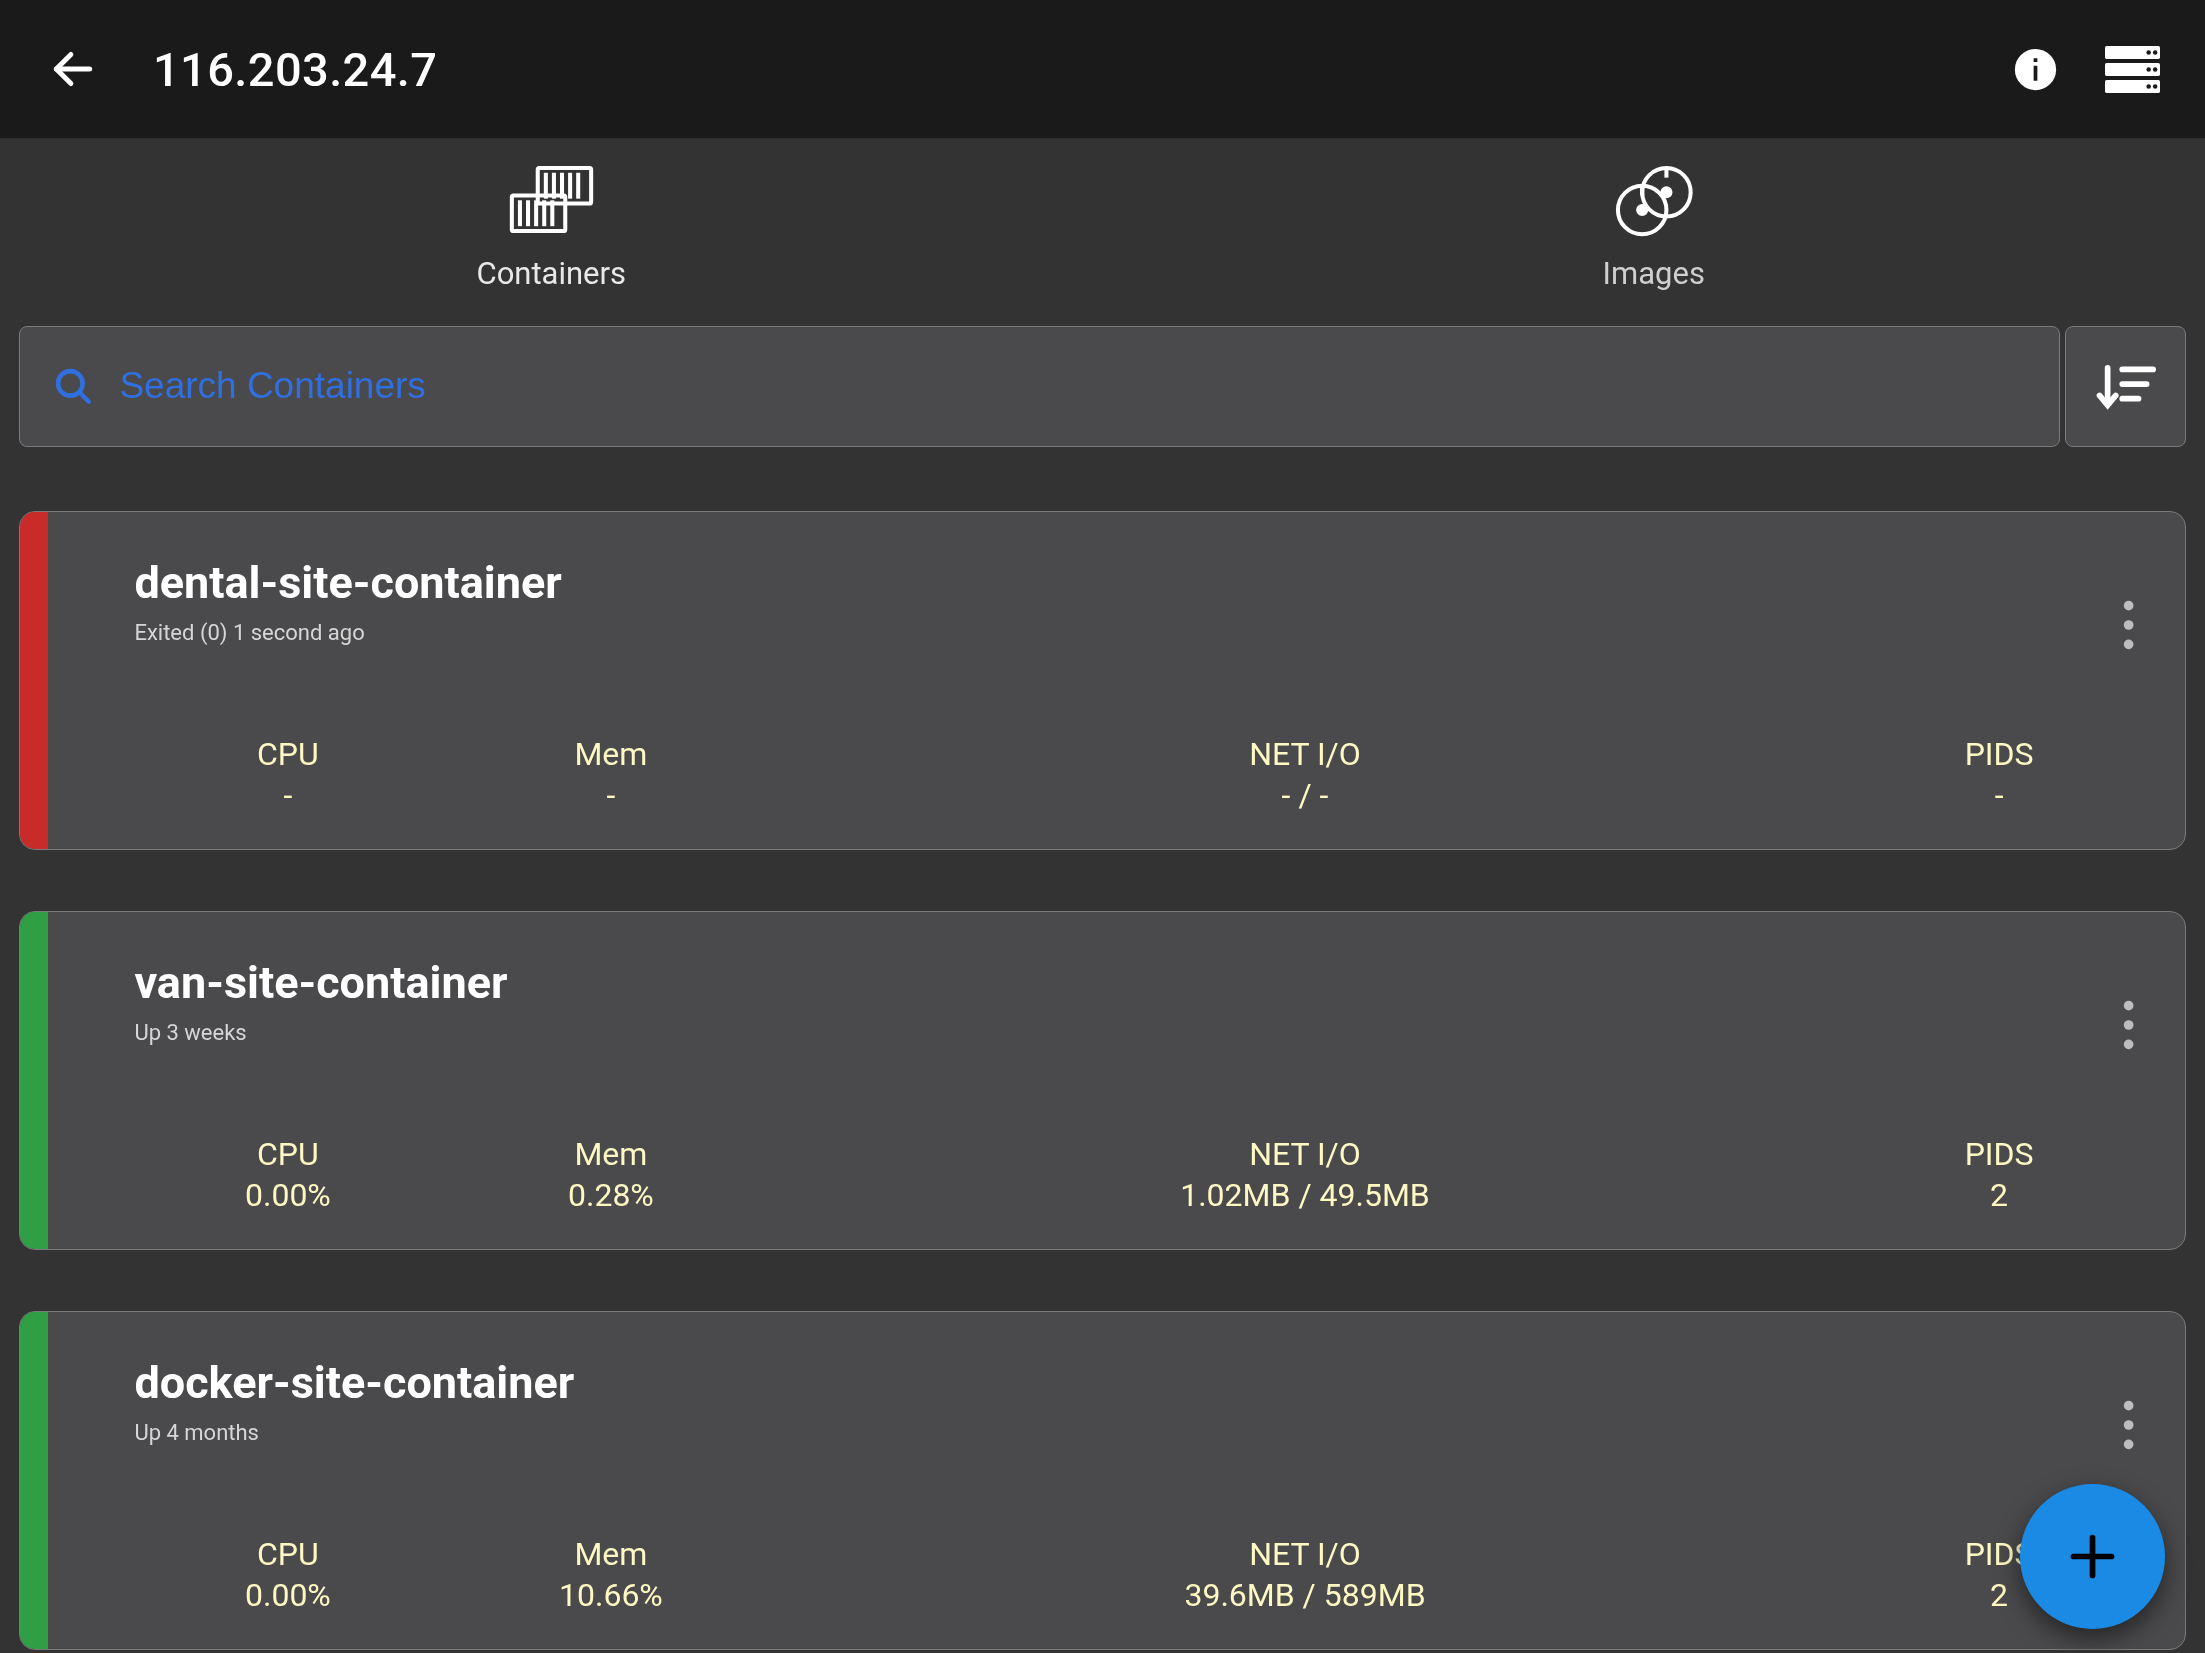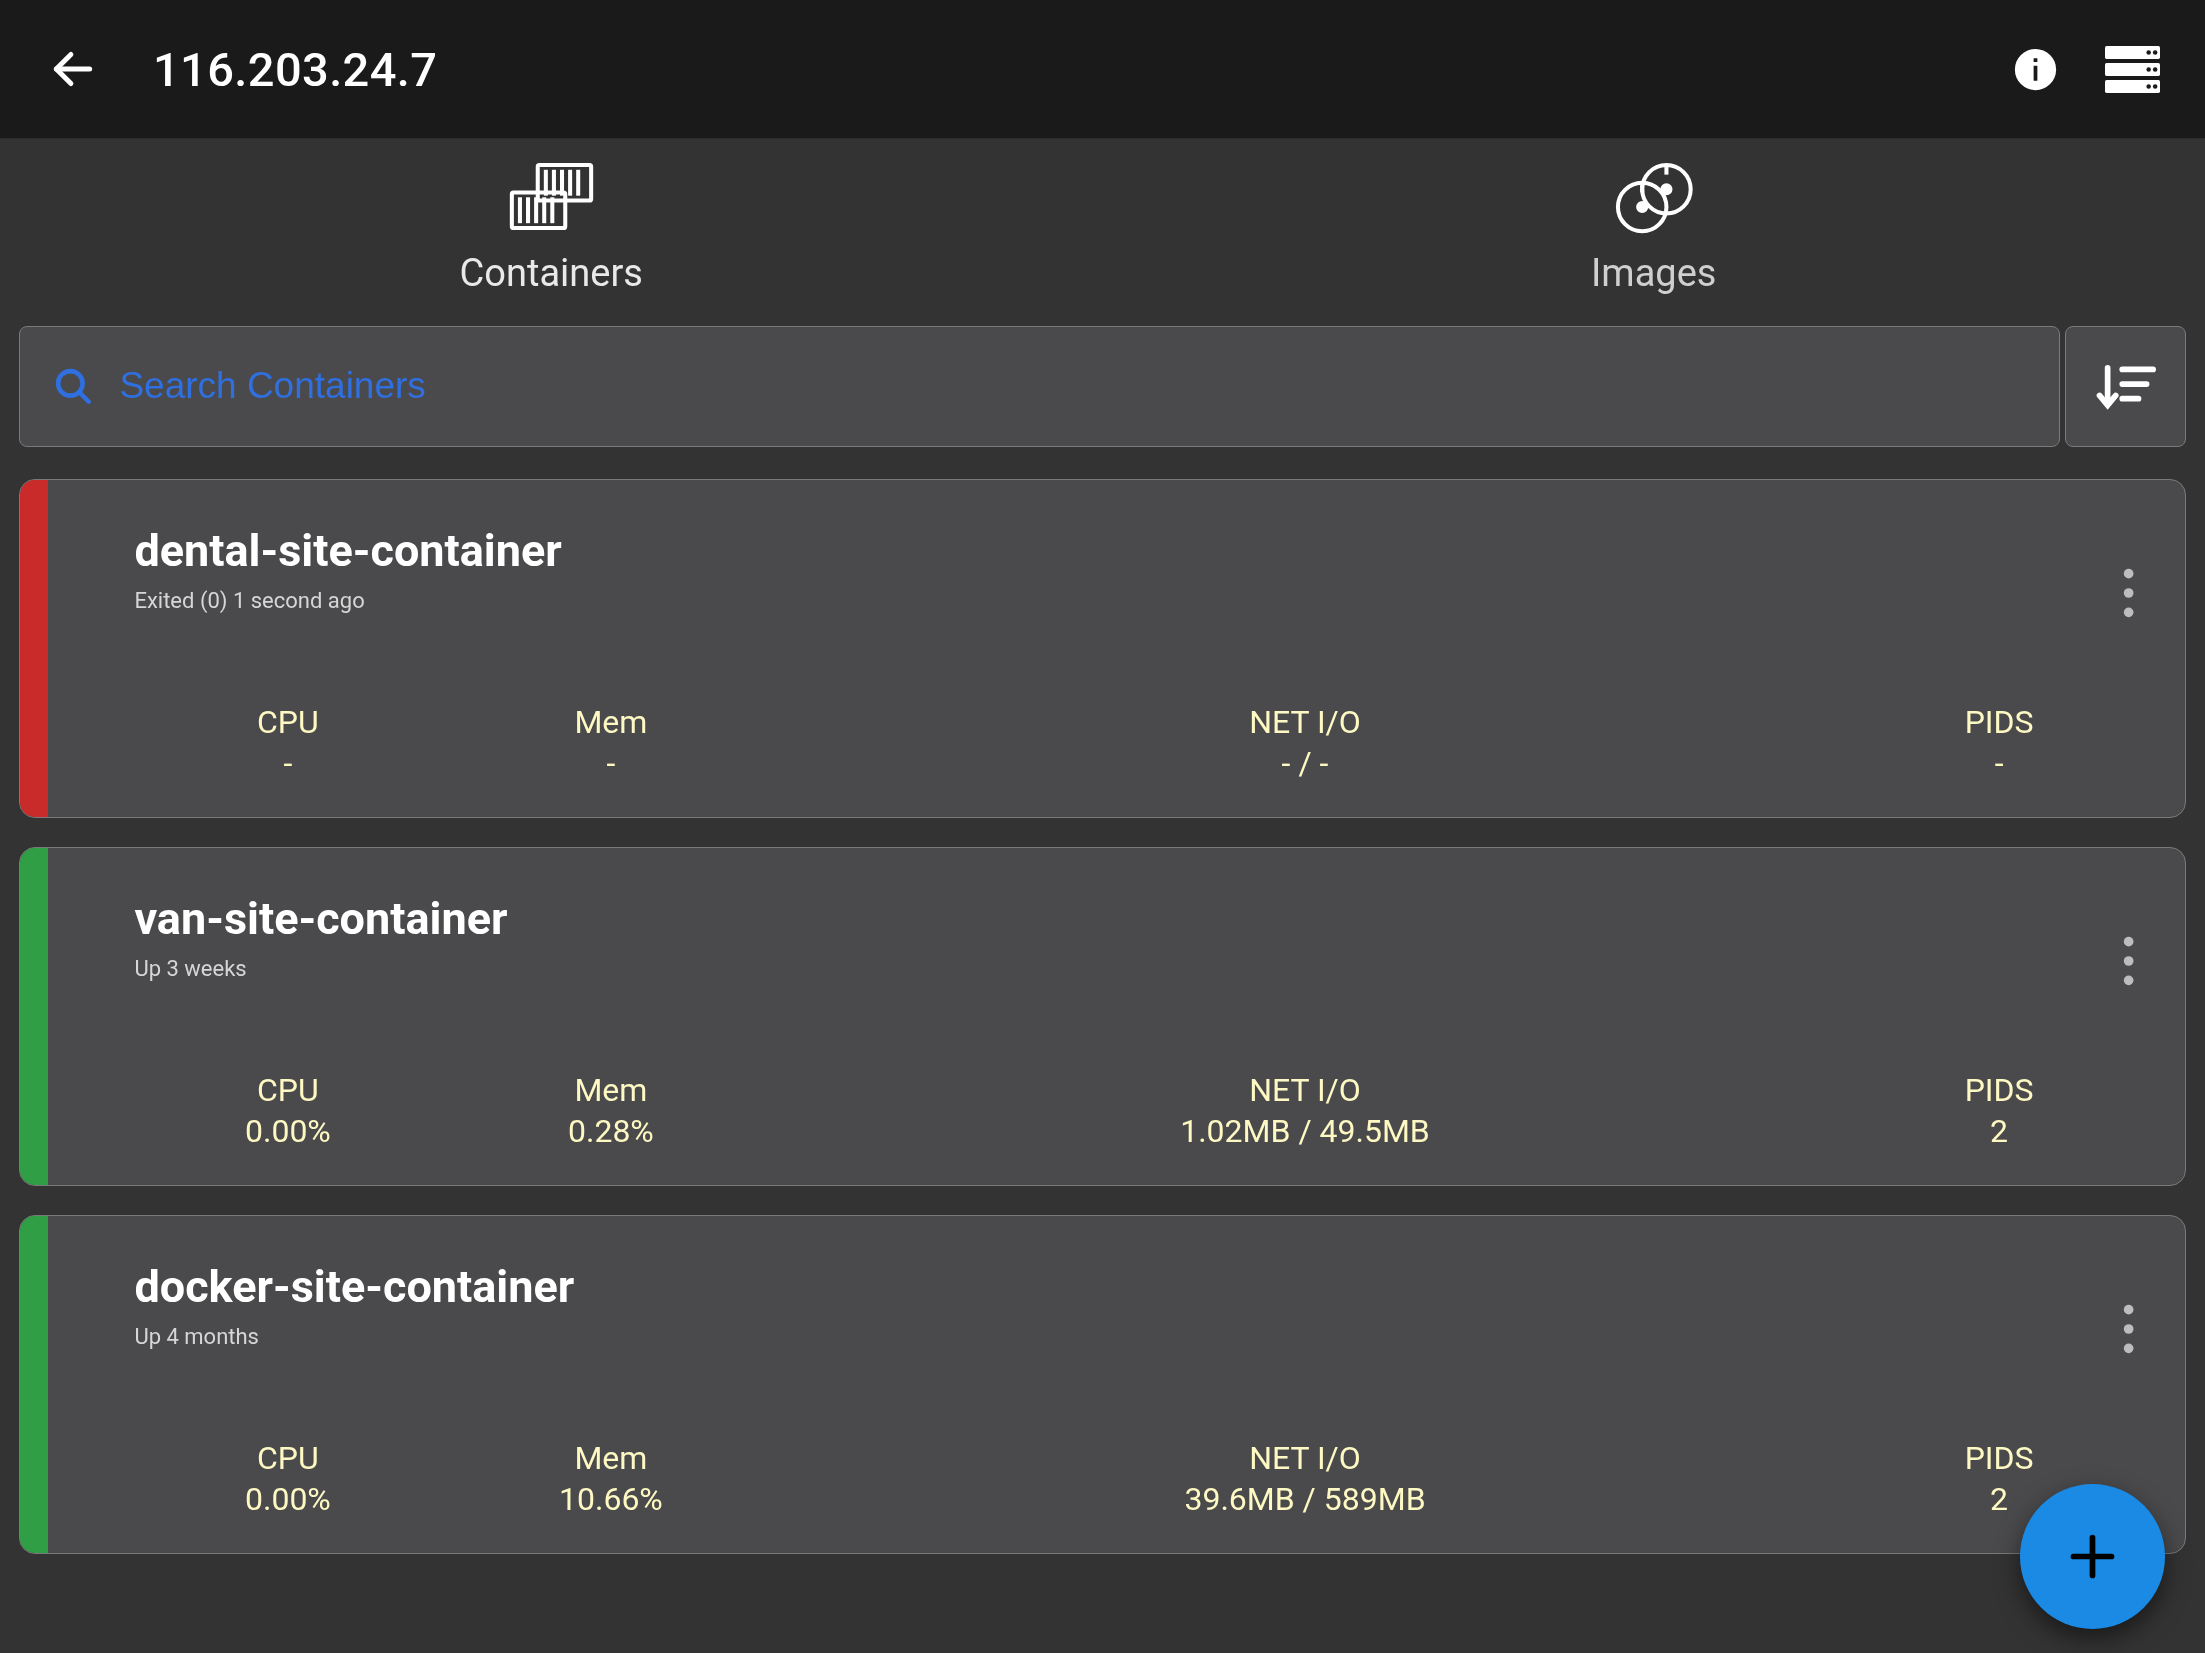--- a/index.html
+++ b/index.html
@@ -49,21 +49,21 @@
   }
   .tab {
     flex: 1;
     display: flex;
     flex-direction: column;
     align-items: center;
     justify-content: center;
     gap: 14.5px;
     cursor: pointer;
     color: #cfcfcf;
-    font-size: 38px;
+    font-size: 31px;
   }
   .tab.active .tab-label { color: #e9e9e9; }
   .tab-icon { height: 77px; display:flex; align-items:center; justify-content:center; }
 
   .search-row {
     display: flex;
     gap: 5px;
     padding: 9.7px 19.4px 16px 19.4px;
     align-items: stretch;
   }
@@ -104,20 +104,21 @@
     display: flex; flex-direction: column; gap: 29px;
   }
   .card {
     position: relative;
     border: 1.6px solid #7a7a7a;
     border-radius: 16px;
     background: #4a4a4c;
     overflow: hidden;
     height: 339px;
     cursor: pointer;
+    margin-top: 32px;
   }
   .status-strip {
     position: absolute;
     left: 0; top: 0; bottom: 0;
     width: 27.4px;
   }
   .status-red { background: #c92a2a; }
   .status-green { background: #2f9e44; }
 
   .card-body {

